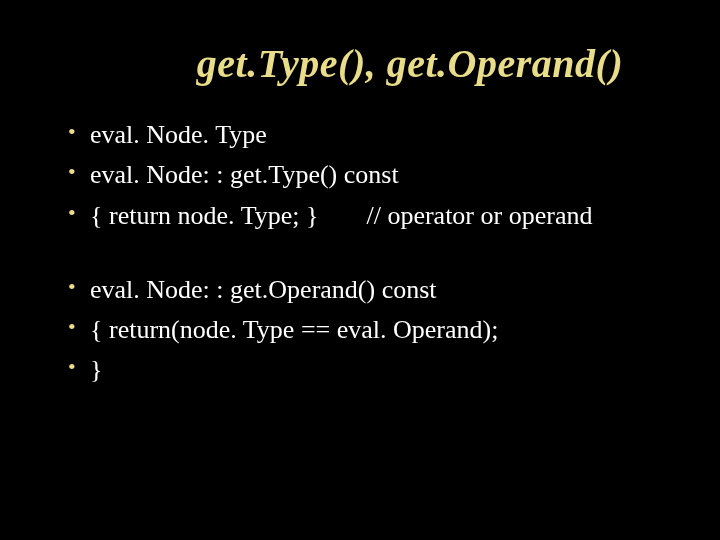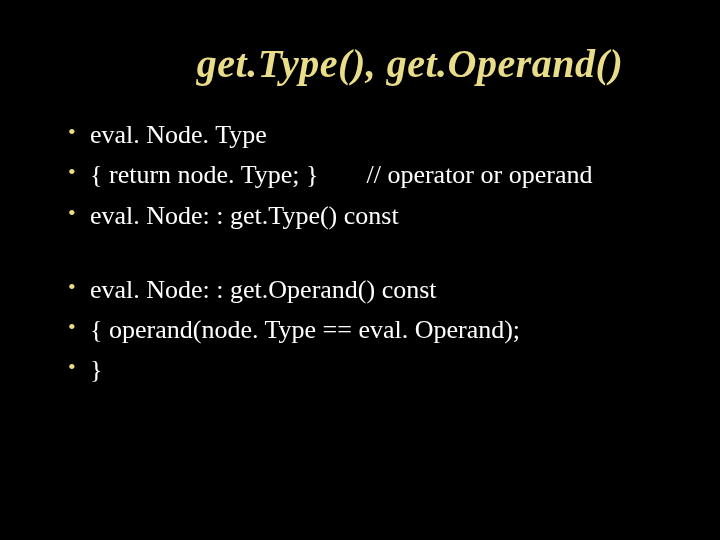--- a/index.html
+++ b/index.html
@@ -56,26 +56,26 @@
   }
 </style>
 </head>
 <body>
 
 <div class="slide">
   <h1 class="title">get.Type(), get.Operand()</h1>
 
   <ul class="bullets">
     <li><span>eval. Node. Type</span></li>
+    <li><span>eval. Node: : get.Type() const</span></li>
     <li>
       <span>{  return node. Type; }</span><span class="comment">// operator or operand</span>
     </li>
-    <li><span>eval. Node: : get.Type() const</span></li>
   </ul>
 
   <div class="gap"></div>
 
   <ul class="bullets">
     <li><span>eval. Node: : get.Operand() const</span></li>
-    <li><span>{ operand(node. Type == eval. Operand);</span></li>
+    <li><span>{ return(node. Type == eval. Operand);</span></li>
     <li><span>}</span></li>
   </ul>
 </div>
 
 </body></html>

